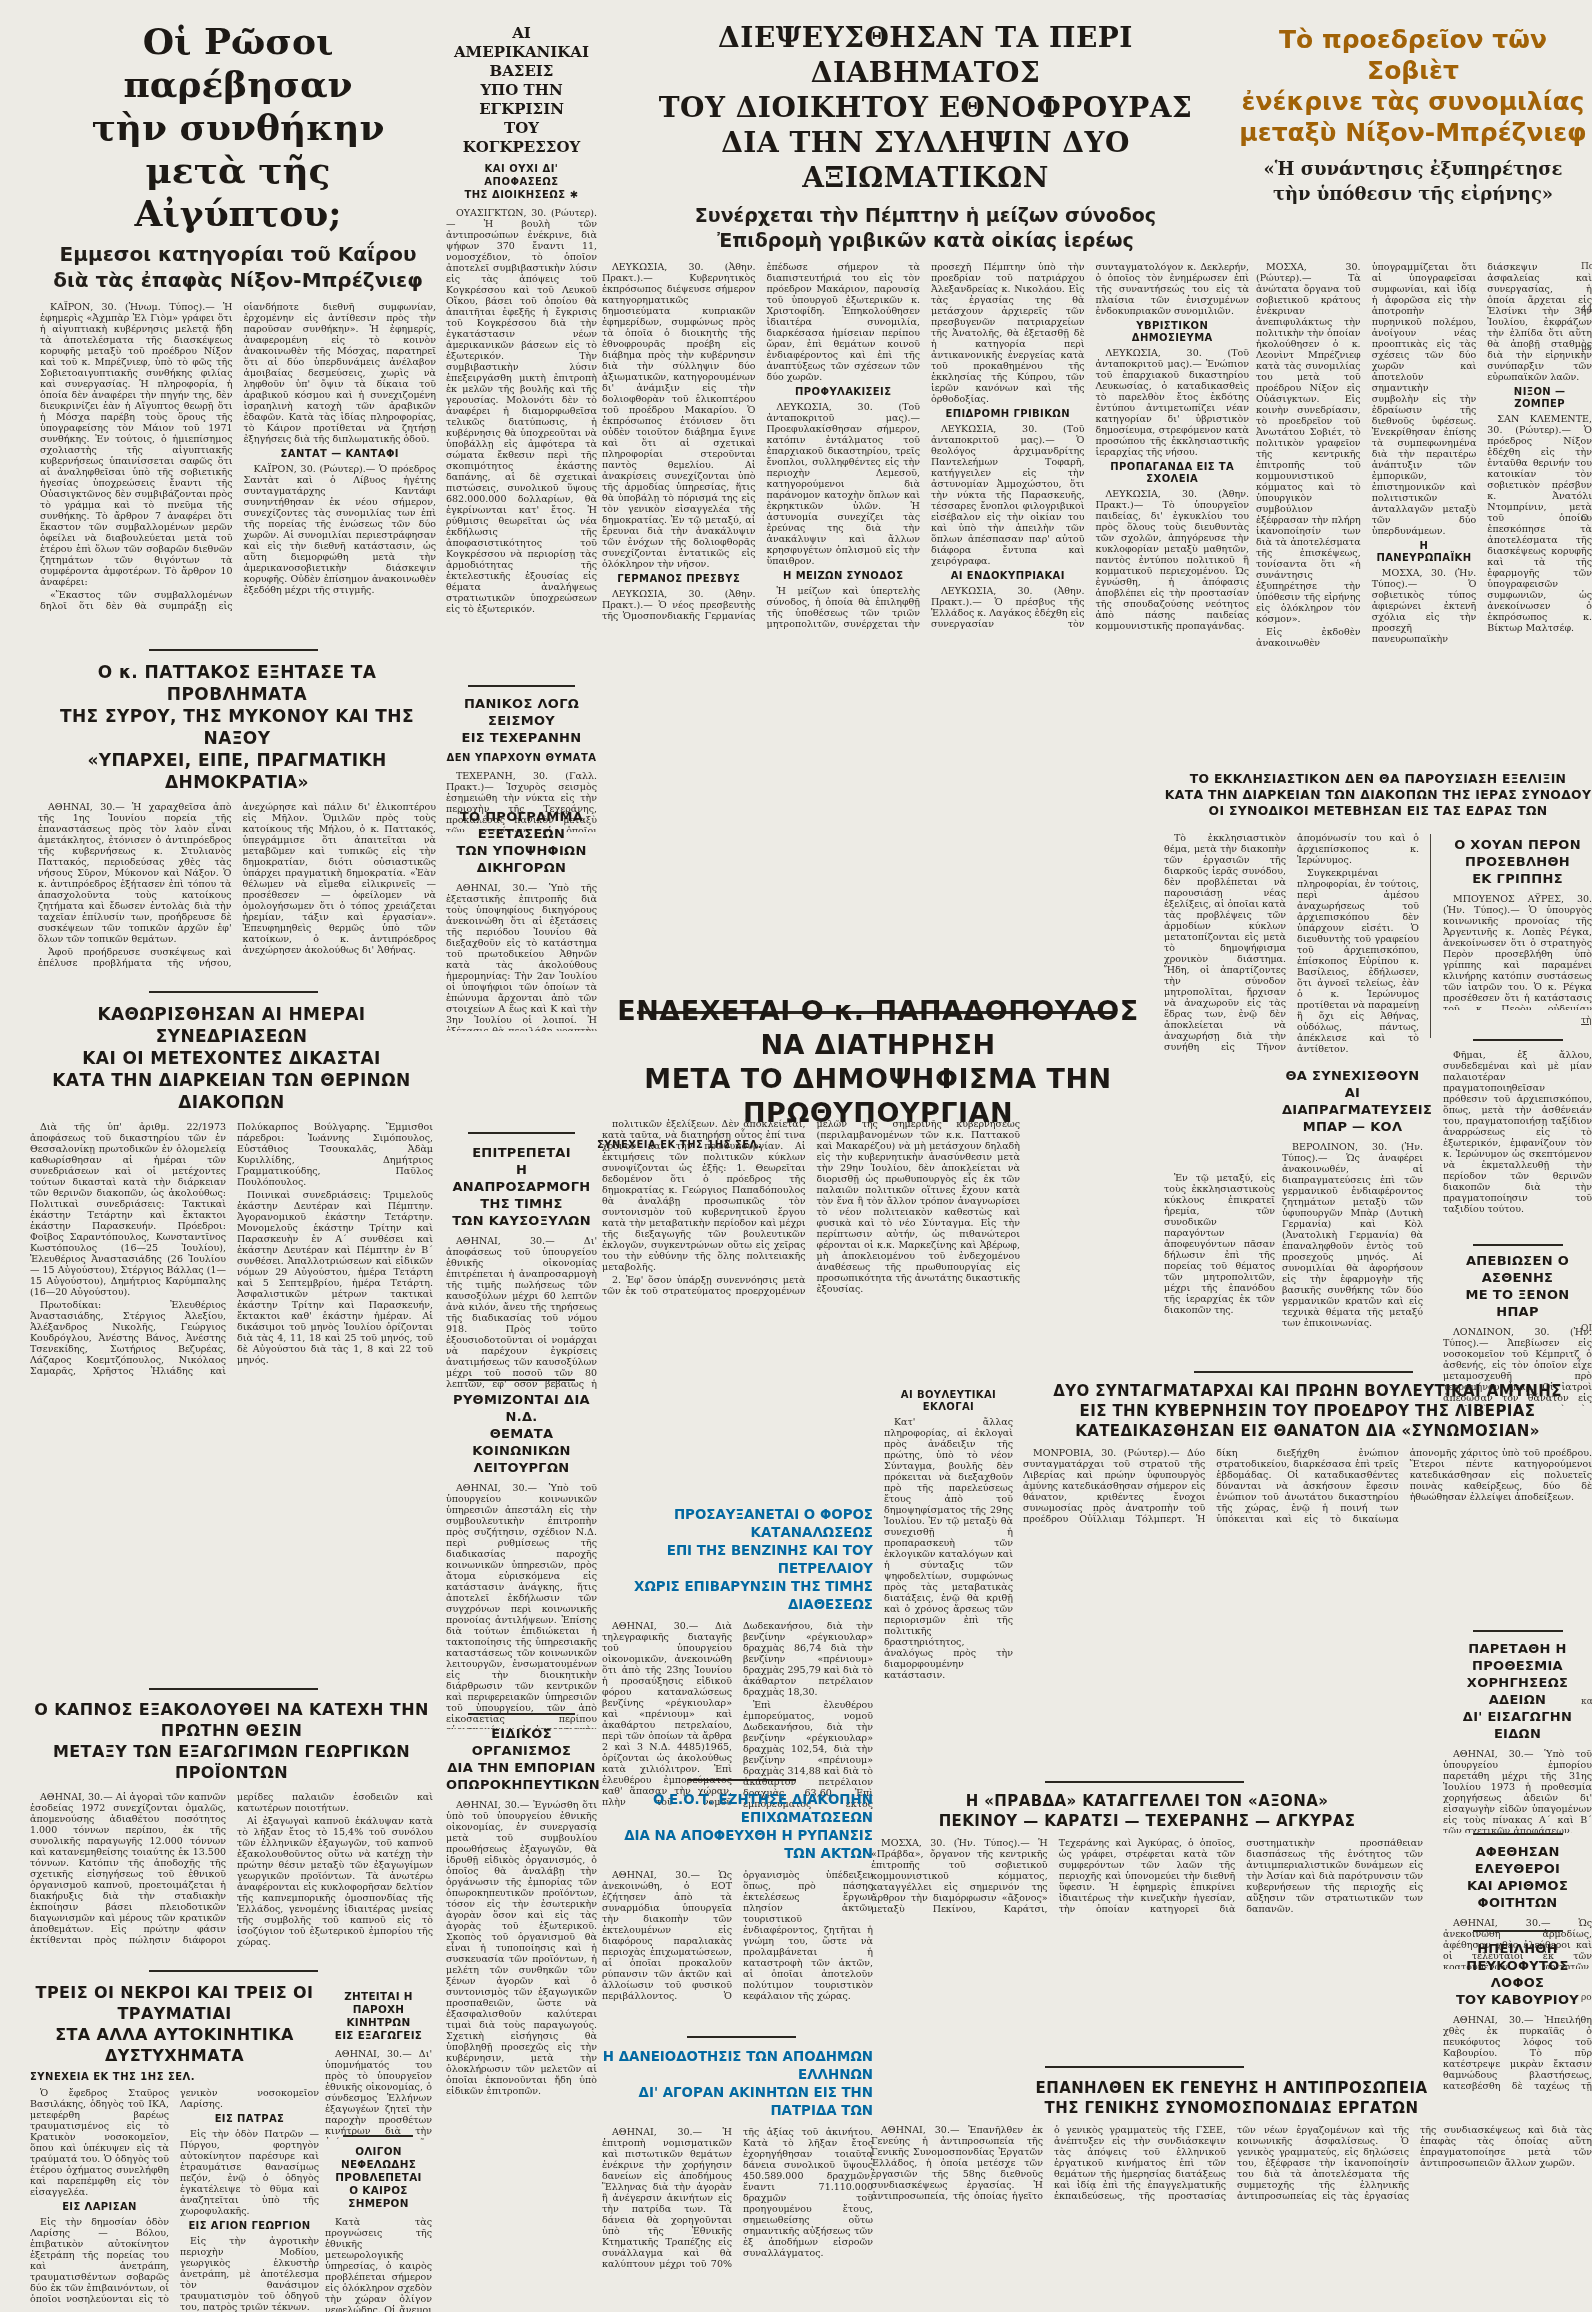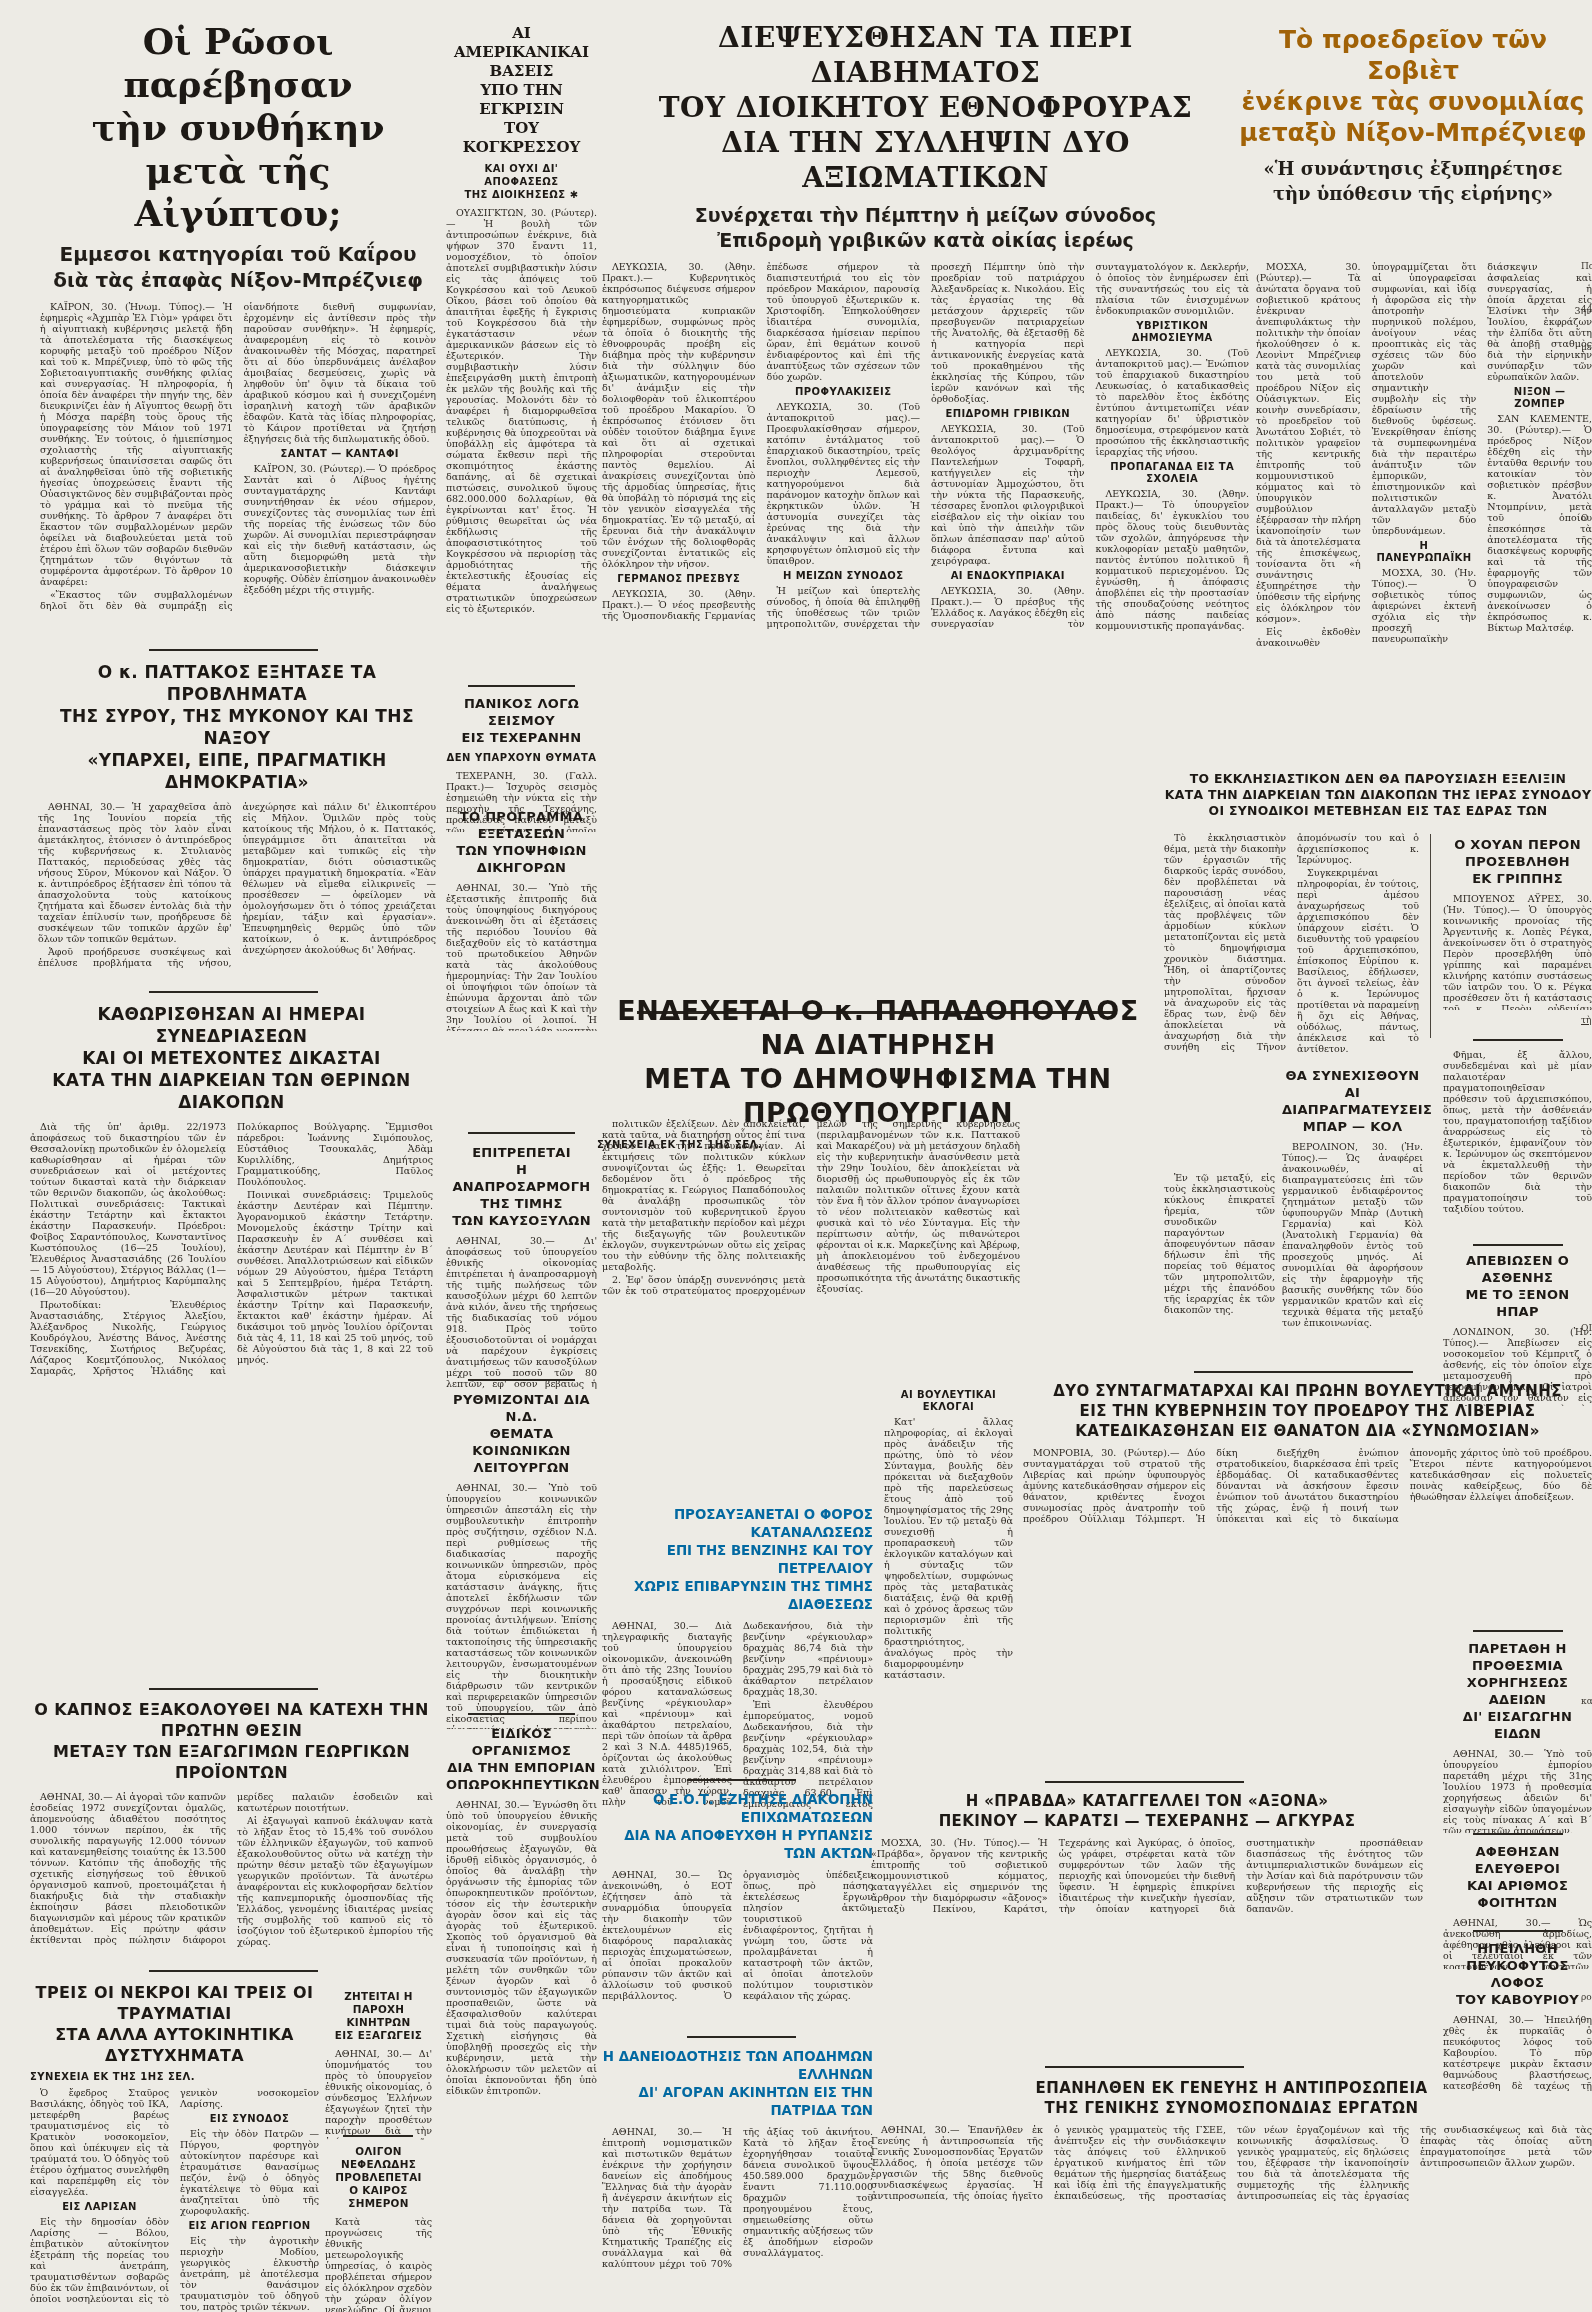--- a/index.html
+++ b/index.html
@@ -100,21 +100,21 @@
   <section class="art" style="left:30px;top:1982px;width:403px;">
     <div class="mh2" style="width:289px;">
       <div>ΤΡΕΙΣ ΟΙ ΝΕΚΡΟΙ ΚΑΙ ΤΡΕΙΣ ΟΙ ΤΡΑΥΜΑΤΙΑΙ</div>
       <div>ΣΤΑ ΑΛΛΑ ΑΥΤΟΚΙΝΗΤΙΚΑ ΔΥΣΤΥΧΗΜΑΤΑ</div>
     </div>
     <div class="kick" style="margin-top:4px;">ΣΥΝΕΧΕΙΑ ΕΚ ΤΗΣ 1ΗΣ ΣΕΛ.</div>
     <div class="cols c2" style="height:251px;width:289px;margin-top:4px;">
       <p class="t">Ὁ ἔφεδρος Σταῦρος Βασιλάκης, ὁδηγὸς τοῦ ΙΚΑ, μετεφέρθη βαρέως τραυματισμένος εἰς τὸ Κρατικὸν νοσοκομεῖον, ὅπου καὶ ὑπέκυψεν εἰς τὰ τραύματά του. Ὁ ὁδηγὸς τοῦ ἑτέρου ὀχήματος συνελήφθη καὶ παρεπέμφθη εἰς τὸν εἰσαγγελέα.</p>
       <div class="sh">ΕΙΣ ΛΑΡΙΣΑΝ</div>
       <p class="t">Εἰς τὴν δημοσίαν ὁδὸν Λαρίσης — Βόλου, ἐπιβατικὸν αὐτοκίνητον ἐξετράπη τῆς πορείας του καὶ ἀνετράπη, τραυματισθέντων σοβαρῶς δύο ἐκ τῶν ἐπιβαινόντων, οἱ ὁποῖοι νοσηλεύονται εἰς τὸ γενικὸν νοσοκομεῖον Λαρίσης.</p>
-      <div class="sh">ΕΙΣ ΣΥΝΟΔΟΣ</div>
+      <div class="sh">ΕΙΣ ΠΑΤΡΑΣ</div>
       <p class="t">Εἰς τὴν ὁδὸν Πατρῶν — Πύργου, φορτηγὸν αὐτοκίνητον παρέσυρε καὶ ἐτραυμάτισε θανασίμως πεζόν, ἐνῷ ὁ ὁδηγὸς ἐγκατέλειψε τὸ θῦμα καὶ ἀναζητεῖται ὑπὸ τῆς χωροφυλακῆς.</p>
       <div class="sh">ΕΙΣ ΑΓΙΟΝ ΓΕΩΡΓΙΟΝ</div>
       <p class="t">Εἰς τὴν ἀγροτικὴν περιοχὴν Μοδίου, γεωργικὸς ἑλκυστὴρ ἀνετράπη, μὲ ἀποτέλεσμα τὸν θανάσιμον τραυματισμὸν τοῦ ὁδηγοῦ του, πατρὸς τριῶν τέκνων.</p>
     </div>
   </section>
 
   <section class="art" style="left:325px;top:1990px;width:107px;">
     <div class="smh" style="font-size:10.4px;line-height:13px;">
       <div>ΖΗΤΕΙΤΑΙ Η ΠΑΡΟΧΗ</div>
       <div>ΚΙΝΗΤΡΩΝ</div>

